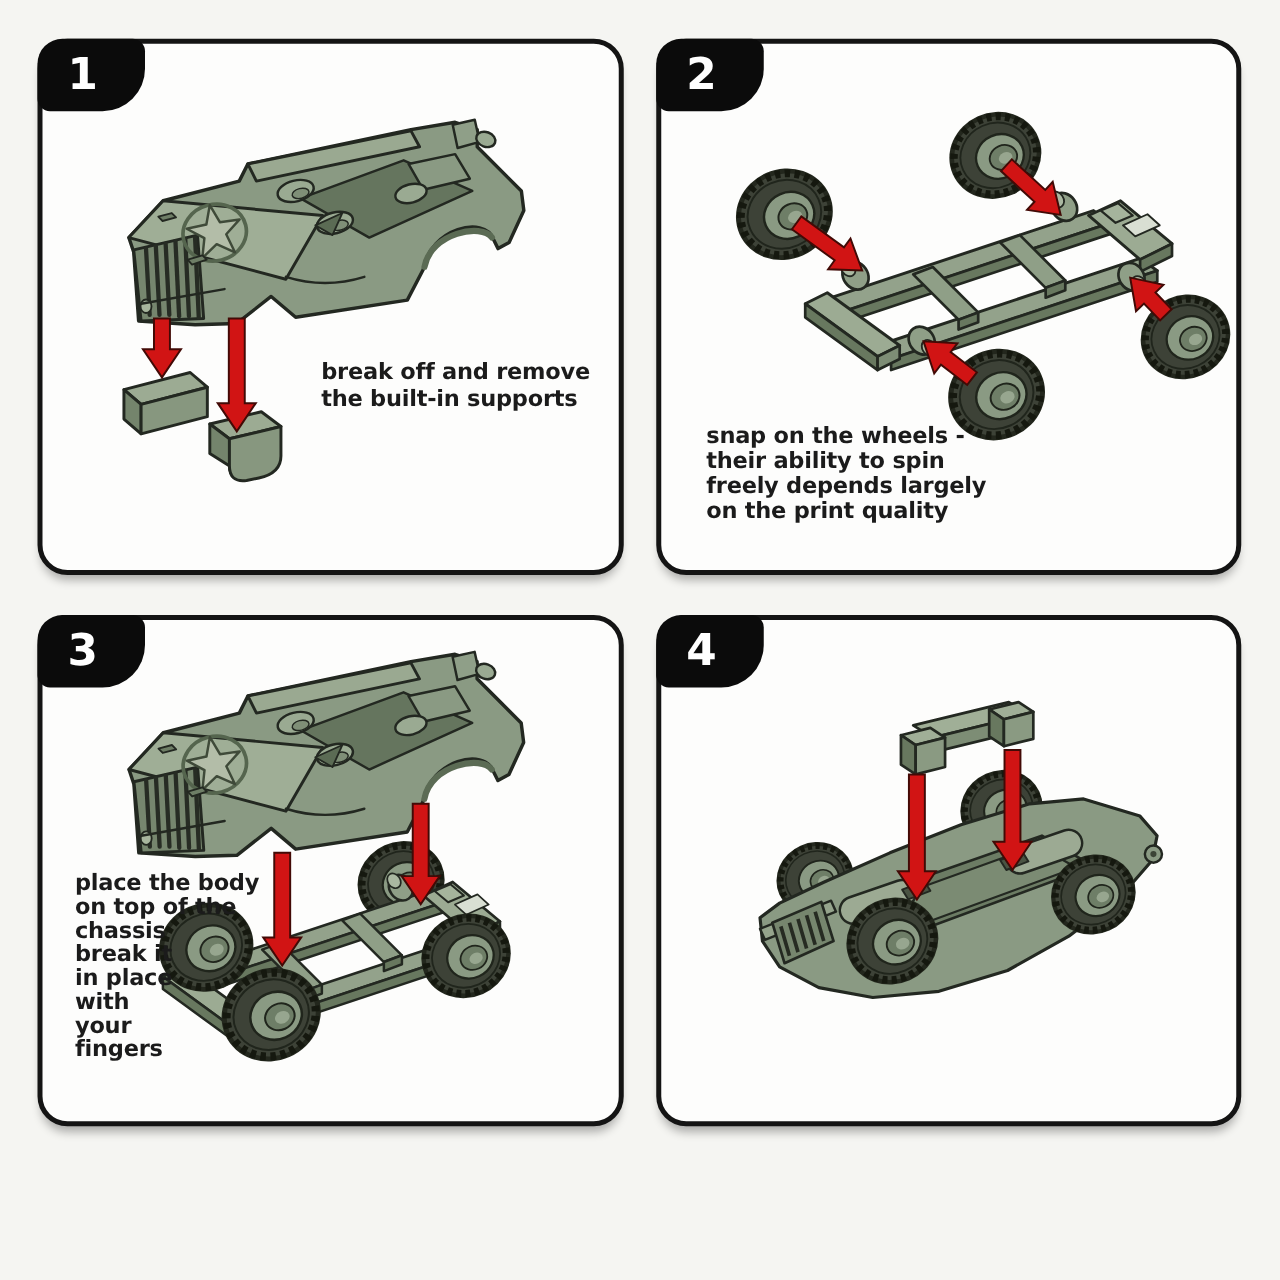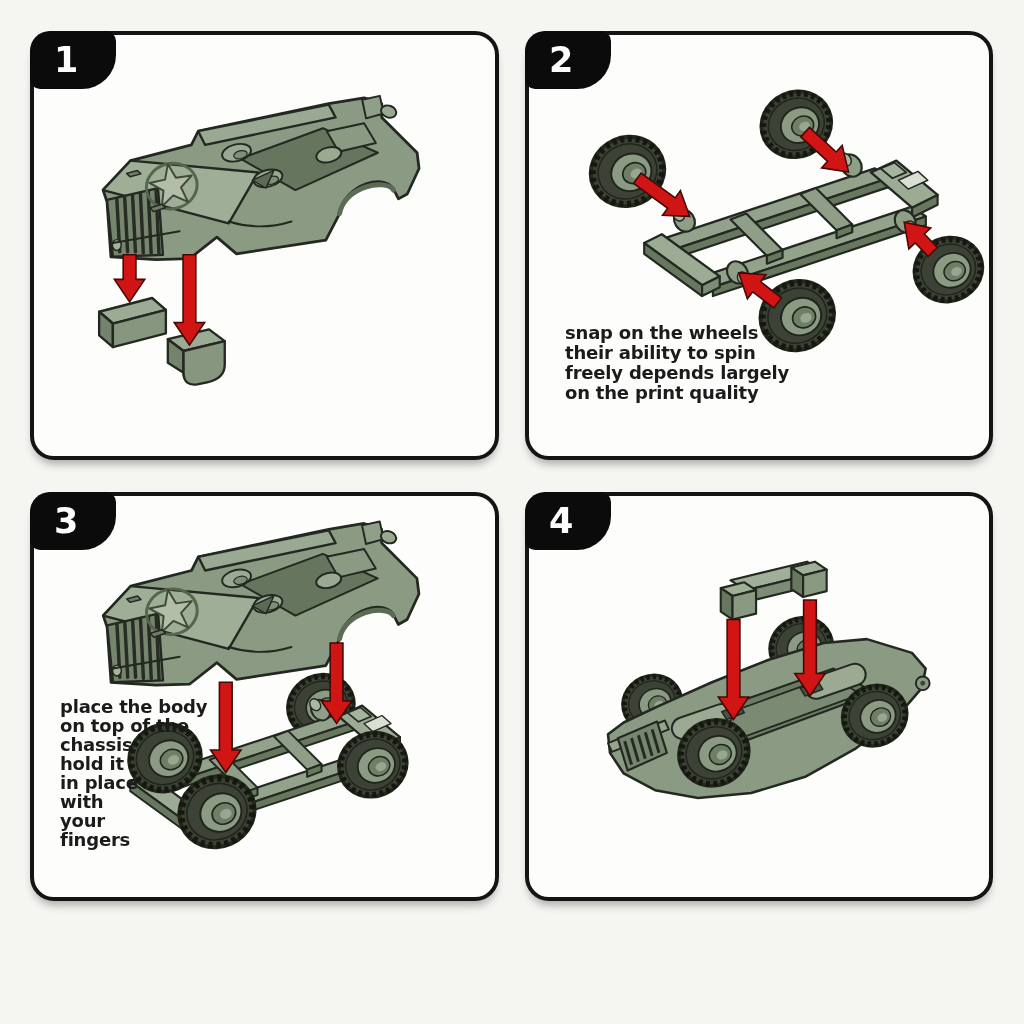--- a/index.html
+++ b/index.html
@@ -12,21 +12,21 @@
   #p3{left:30px;top:492px;width:469px;height:409px}
   #p4{left:525px;top:492px;width:468px;height:409px}
   .badge{position:absolute;left:-4px;top:-4px;width:86px;height:58px;background:#0b0b0b;
          border-radius:20px 10px 34px 10px;display:flex;align-items:center;
          padding-left:24px;box-sizing:border-box;z-index:5;}
   .badge span{color:#ffffff;font-size:35px;font-weight:bold;line-height:1;}
   .illo{position:absolute;left:0;top:0;width:100%;height:100%;display:block;}
   .caption{position:absolute;white-space:pre-line;font-weight:bold;color:#1b1b1b;
            font-size:18px;letter-spacing:-0.2px;z-index:4;}
   #p1 .caption{left:223px;top:252px;line-height:22px;}
-  #p2 .caption{left:36px;top:288px;line-height:20px;}
+  #p2 .caption{left:36px;top:304px;line-height:20px;}
   #p3 .caption{left:26px;top:201px;line-height:19px;}
   #p4 .caption{left:37px;top:88px;line-height:19.5px;}
 </style>
 </head>
 <body>
 
 <svg width="0" height="0" style="position:absolute" aria-hidden="true">
   <defs>
     <g id="wheel" stroke-linejoin="round">
       <ellipse rx="50" ry="46" fill="#23271d"></ellipse>
@@ -112,20 +112,22 @@
         <path d="M136,310 L178,300 L194,312 L152,322 Z" fill="#9cab93"></path>
         <path d="M136,310 L152,322 L152,344 Q152,356 166,353 L136,334 Z" fill="#74846c"></path>
         <path d="M152,322 L194,312 L194,336 Q194,350 176,354 L166,356 Q152,358 152,344 Z" fill="#87977f"></path>
       </g>
       <path fill="#d11414" stroke="#420a06" stroke-width="1.6" d="M90.5,224 L103.5,224 L103.5,249 L112.5,249 L97,272 L81.5,249 L90.5,249 Z"></path>
       <path fill="#d11414" stroke="#420a06" stroke-width="1.6" d="M151.5,224 L164.5,224 L164.5,293 L173.5,293 L158,316 L142.5,293 L151.5,293 Z"></path>
     </svg>
     <div class="badge">
       <span>1</span>
     </div>
+    <div class="caption">break off and remove
+the built-in supports</div>
   </section>
 
   <section class="panel" id="p2">
     <svg class="illo" viewBox="0 0 468 429" aria-label="ladder chassis with four wheels and red arrows pointing to axle stubs">
       <use href="#chassis"></use>
       <use href="#wheel" transform="translate(100,139) rotate(-24) scale(0.80)"></use>
       <use href="#wheel" transform="translate(272,91) rotate(-24) scale(0.76)"></use>
       <use href="#wheel" transform="translate(273,286) rotate(-24) scale(0.80)"></use>
       <use href="#wheel" transform="translate(427,239) rotate(-24) scale(0.74)"></use>
       <g fill="#d11414" stroke="#420a06" stroke-width="1.6">
@@ -154,21 +156,21 @@
       <use href="#jeep-body" transform="translate(0,-36)"></use>
       <path fill="#d11414" stroke="#420a06" stroke-width="1.6" d="M188.5,190 L201.5,190 L201.5,259 L210.5,259 L195,282 L179.5,259 L188.5,259 Z"></path>
       <path fill="#d11414" stroke="#420a06" stroke-width="1.6" d="M301.5,150 L314.5,150 L314.5,209 L323.5,209 L308,232 L292.5,209 L301.5,209 Z"></path>
     </svg>
     <div class="badge">
       <span>3</span>
     </div>
     <div class="caption">place the body
 on top of the
 chassis
-hold it
+break it
 in place
 with
 your
 fingers</div>
   </section>
 
   <section class="panel" id="p4">
     <svg class="illo" viewBox="0 0 468 409" aria-label="upside-down jeep with clip bracket and two red arrows">
       <use href="#wheel" transform="translate(125,211) rotate(-24) scale(0.64)"></use>
       <use href="#wheel" transform="translate(277,154) rotate(-24) scale(0.68)"></use>

